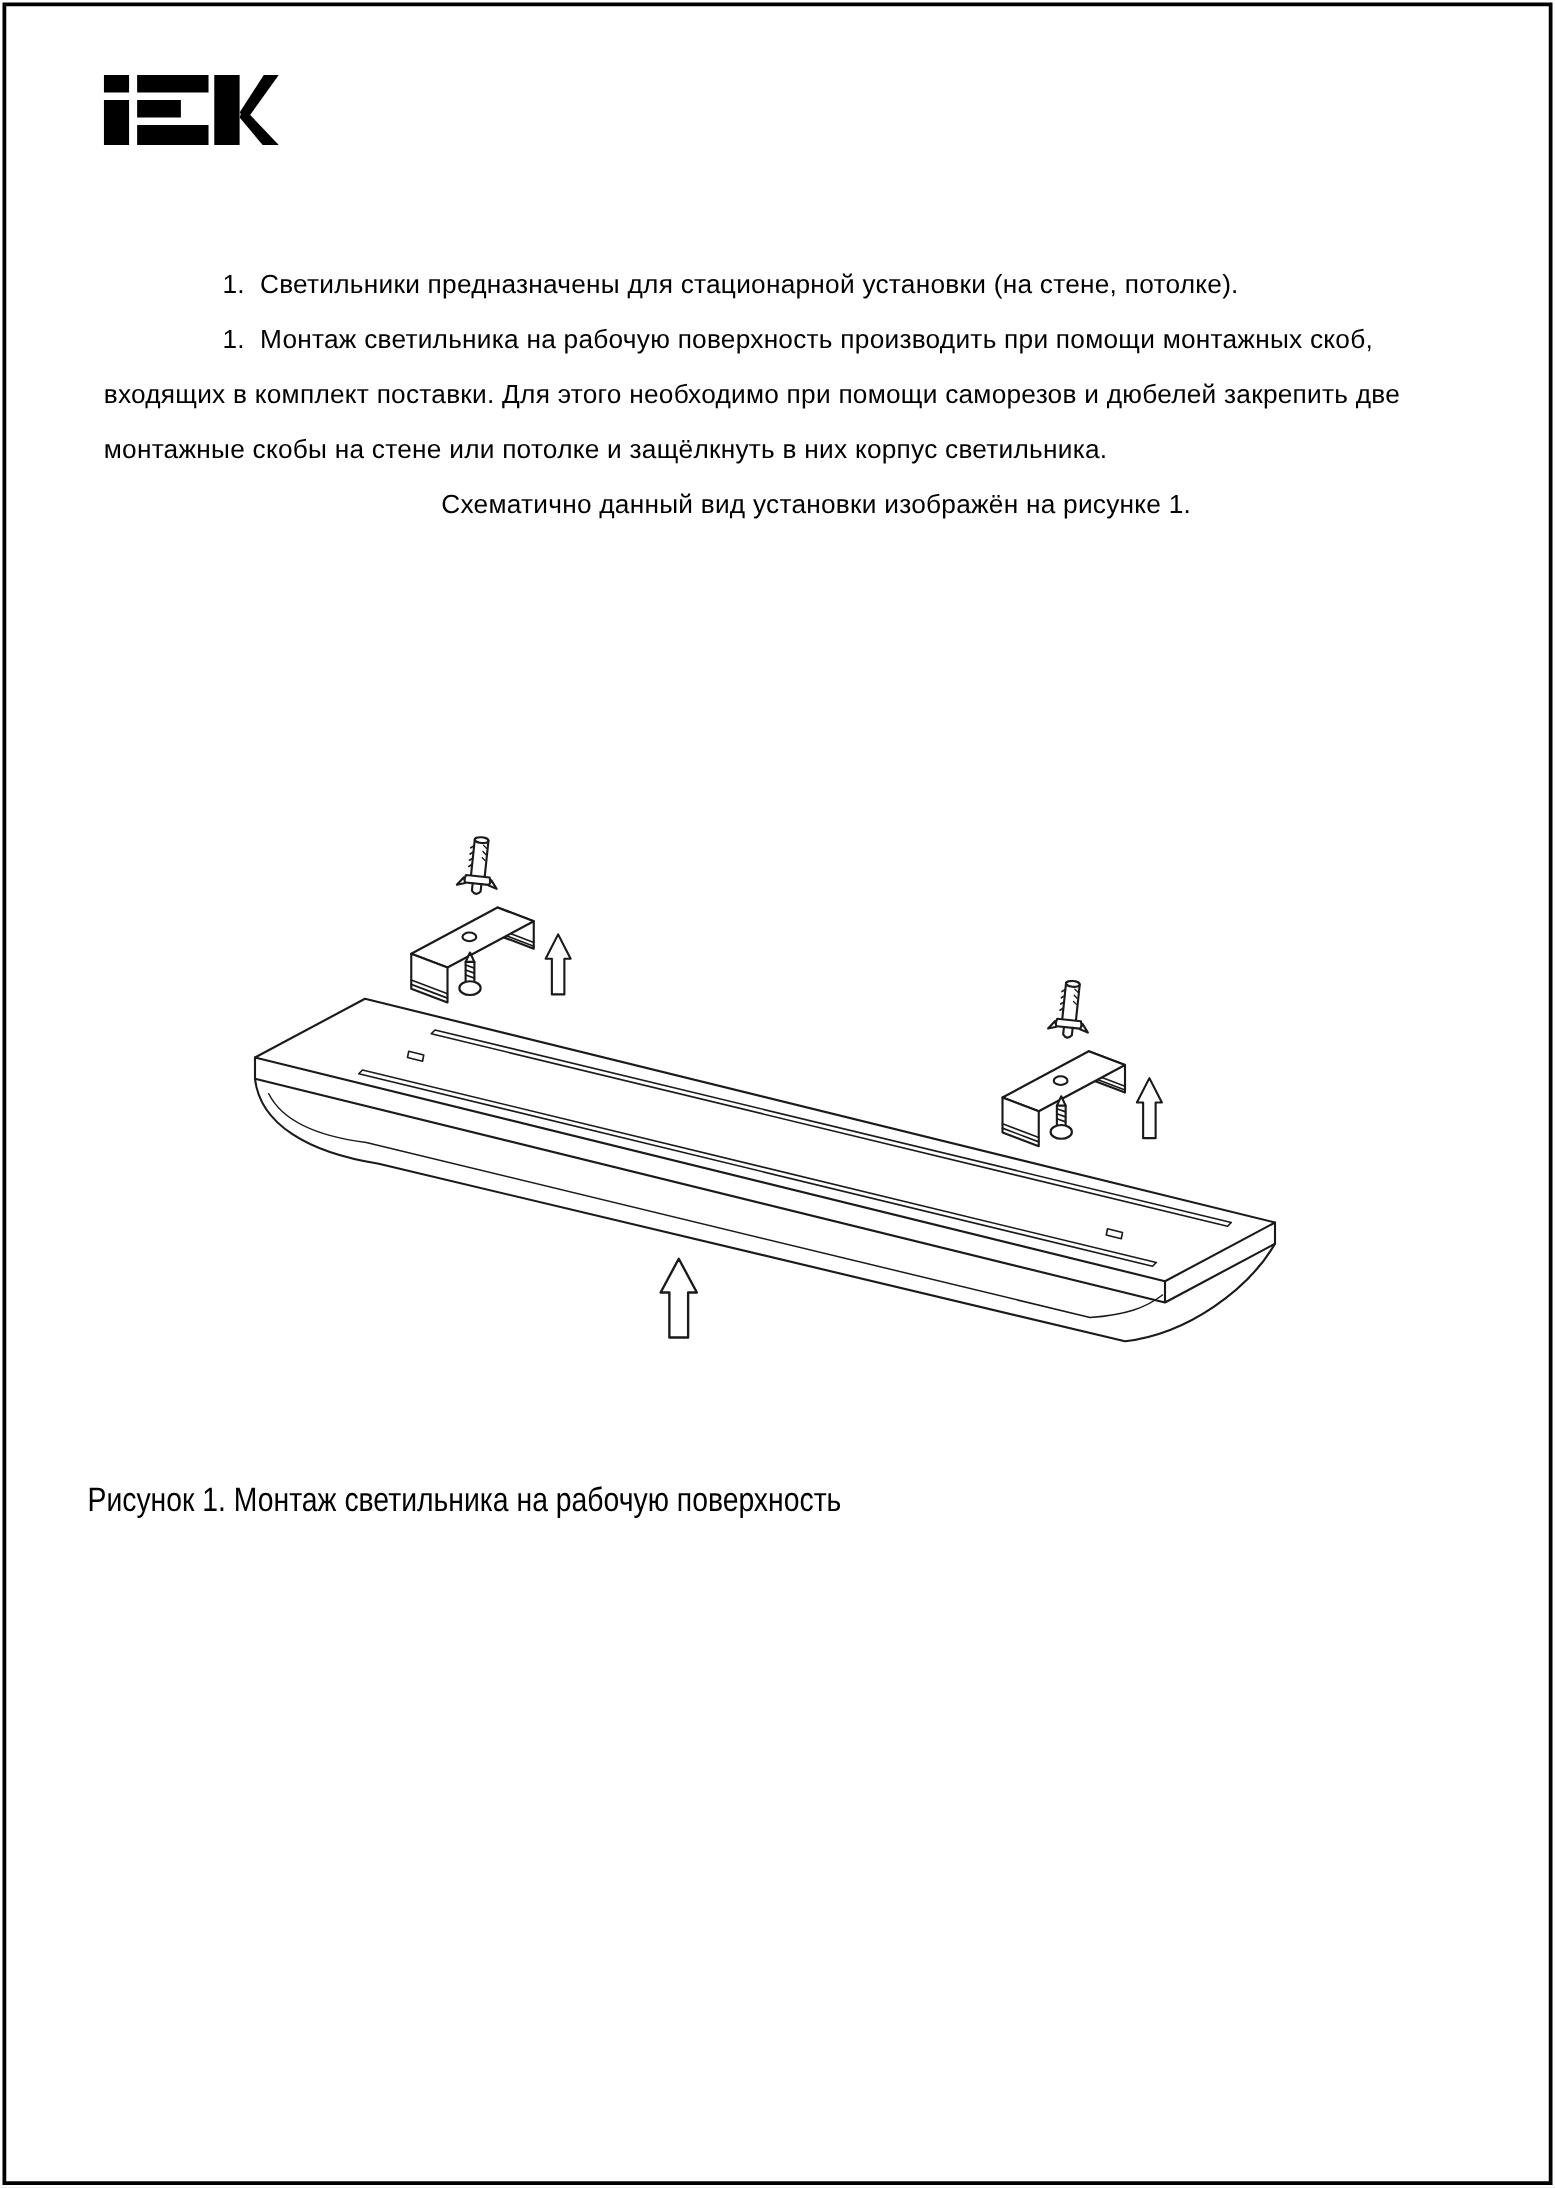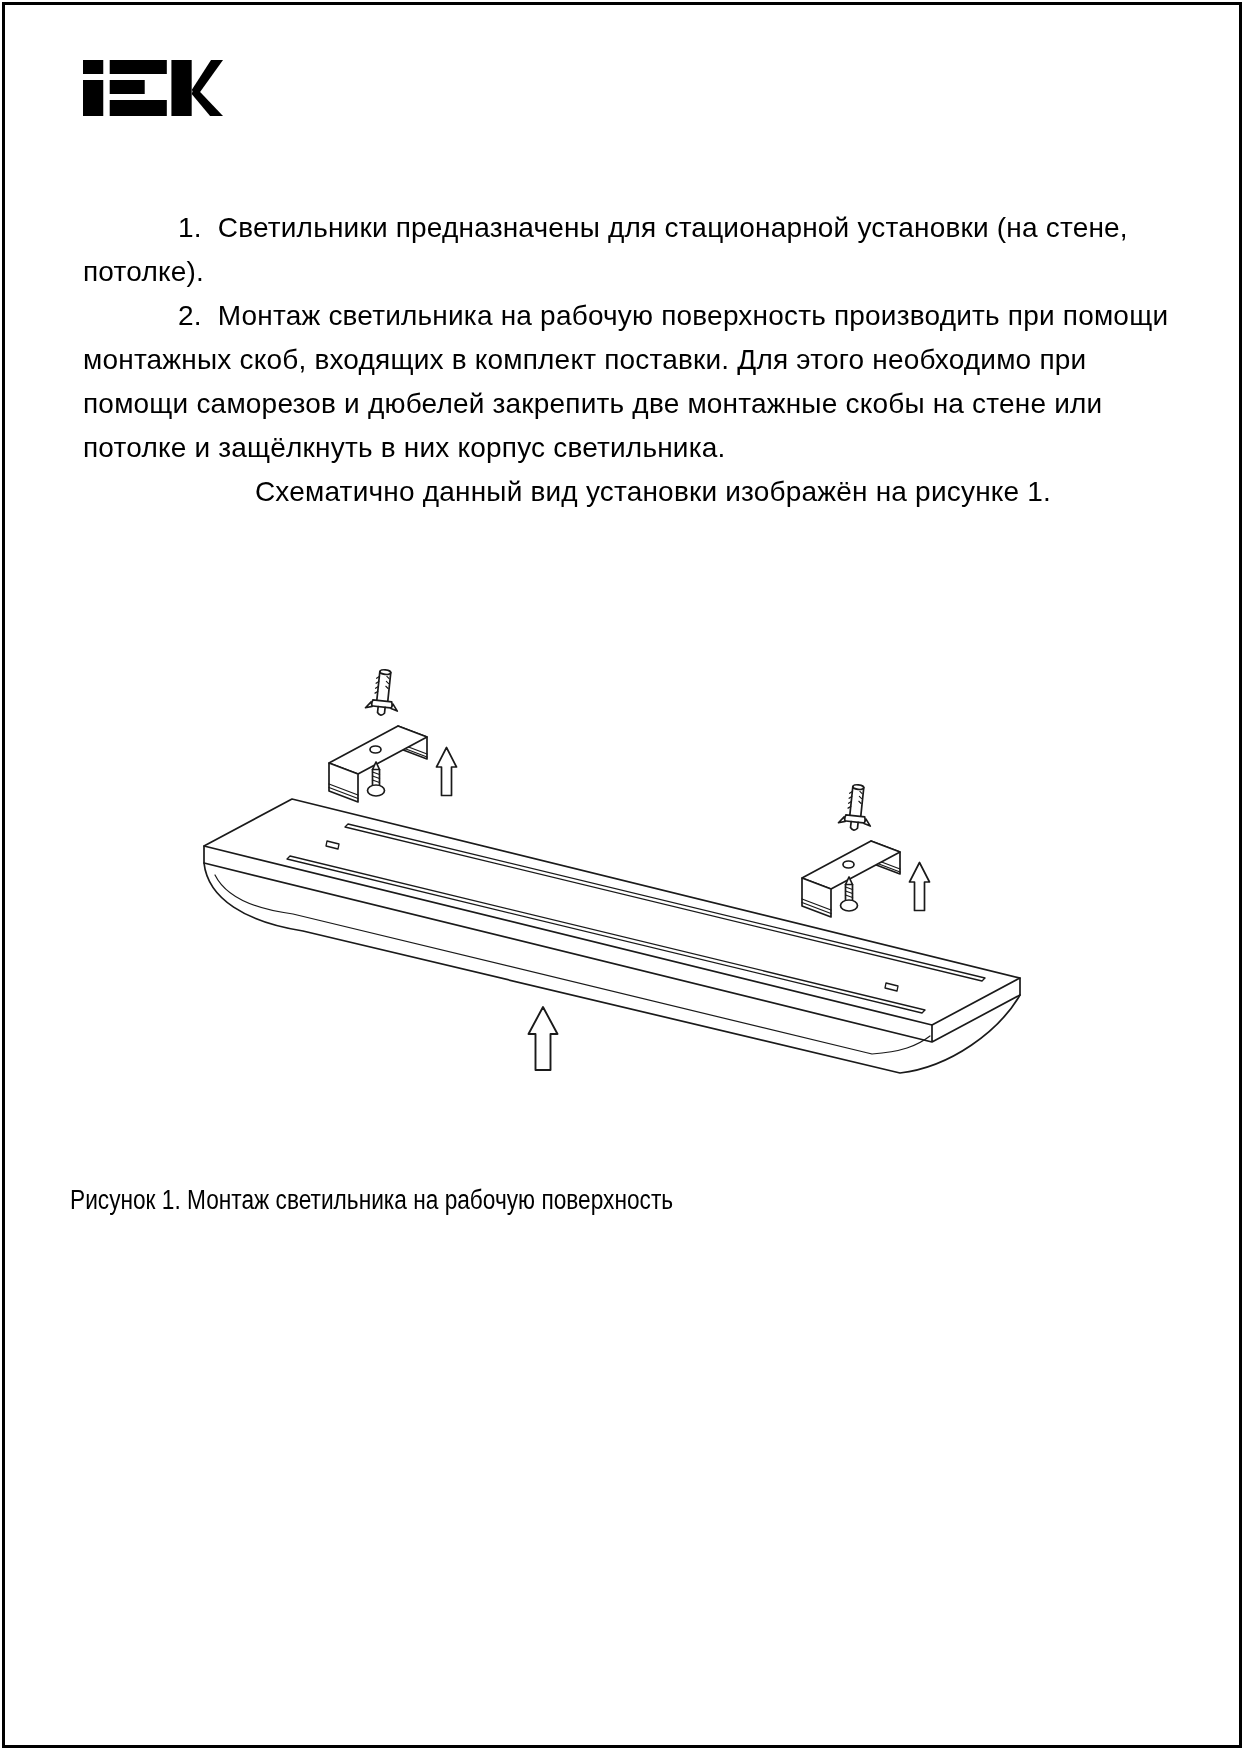--- a/index.html
+++ b/index.html
@@ -16,21 +16,21 @@
     position:absolute;inset:2px;
     border:3px solid #000;
     pointer-events:none;
   }
   .logo{
     position:absolute;left:83px;top:60px;
     width:140px;height:56px;
   }
   .text-block{
     position:absolute;left:83px;top:206px;width:1090px;
-    font-size:28px;line-height:44px;letter-spacing:0.2px;
+    font-size:21px;line-height:44px;letter-spacing:0.2px;
   }
   .para{margin:0;white-space:pre-wrap;text-indent:95px;}
   .para.small-indent{text-indent:50px;text-align:center;}
   .figure-svg{
     position:absolute;left:0;top:0;width:1244px;height:1750px;
   }
   .figure-svg path, .figure-svg ellipse, .figure-svg line{
     vector-effect:non-scaling-stroke;
   }
   .caption{
@@ -57,21 +57,21 @@
       <rect x="29" y="40" width="62" height="16"></rect>
 
       <rect x="96" y="0" width="22" height="56"></rect>
       <polygon points="118,30 139,0 152,0 124,36"></polygon>
       <polygon points="121,26 152,56 138,56 118,34"></polygon>
     </g>
   </svg>
 
   <div class="text-block">
     <p class="para">1.  Светильники предназначены для стационарной установки (на стене, потолке).</p>
-    <p class="para">2.  Монтаж светильника на рабочую поверхность производить при помощи монтажных скоб, входящих в комплект поставки. Для этого необходимо при помощи саморезов и дюбелей закрепить две монтажные скобы на стене или потолке и защёлкнуть в них корпус светильника.</p>
+    <p class="para">1.  Монтаж светильника на рабочую поверхность производить при помощи монтажных скоб, входящих в комплект поставки. Для этого необходимо при помощи саморезов и дюбелей закрепить две монтажные скобы на стене или потолке и защёлкнуть в них корпус светильника.</p>
     <p class="para small-indent">Схематично данный вид установки изображён на рисунке 1.</p>
   </div>
 
   <svg class="figure-svg" viewBox="0 0 1244 1750" role="img">
     <defs>
 
       <g id="clip-assembly" stroke="#1a1a1a" stroke-width="1.7" fill="none" stroke-linejoin="round" stroke-linecap="round">
 
         <g transform="rotate(6 383 694)">
           <ellipse cx="383" cy="672" rx="5.5" ry="2.3"></ellipse>

